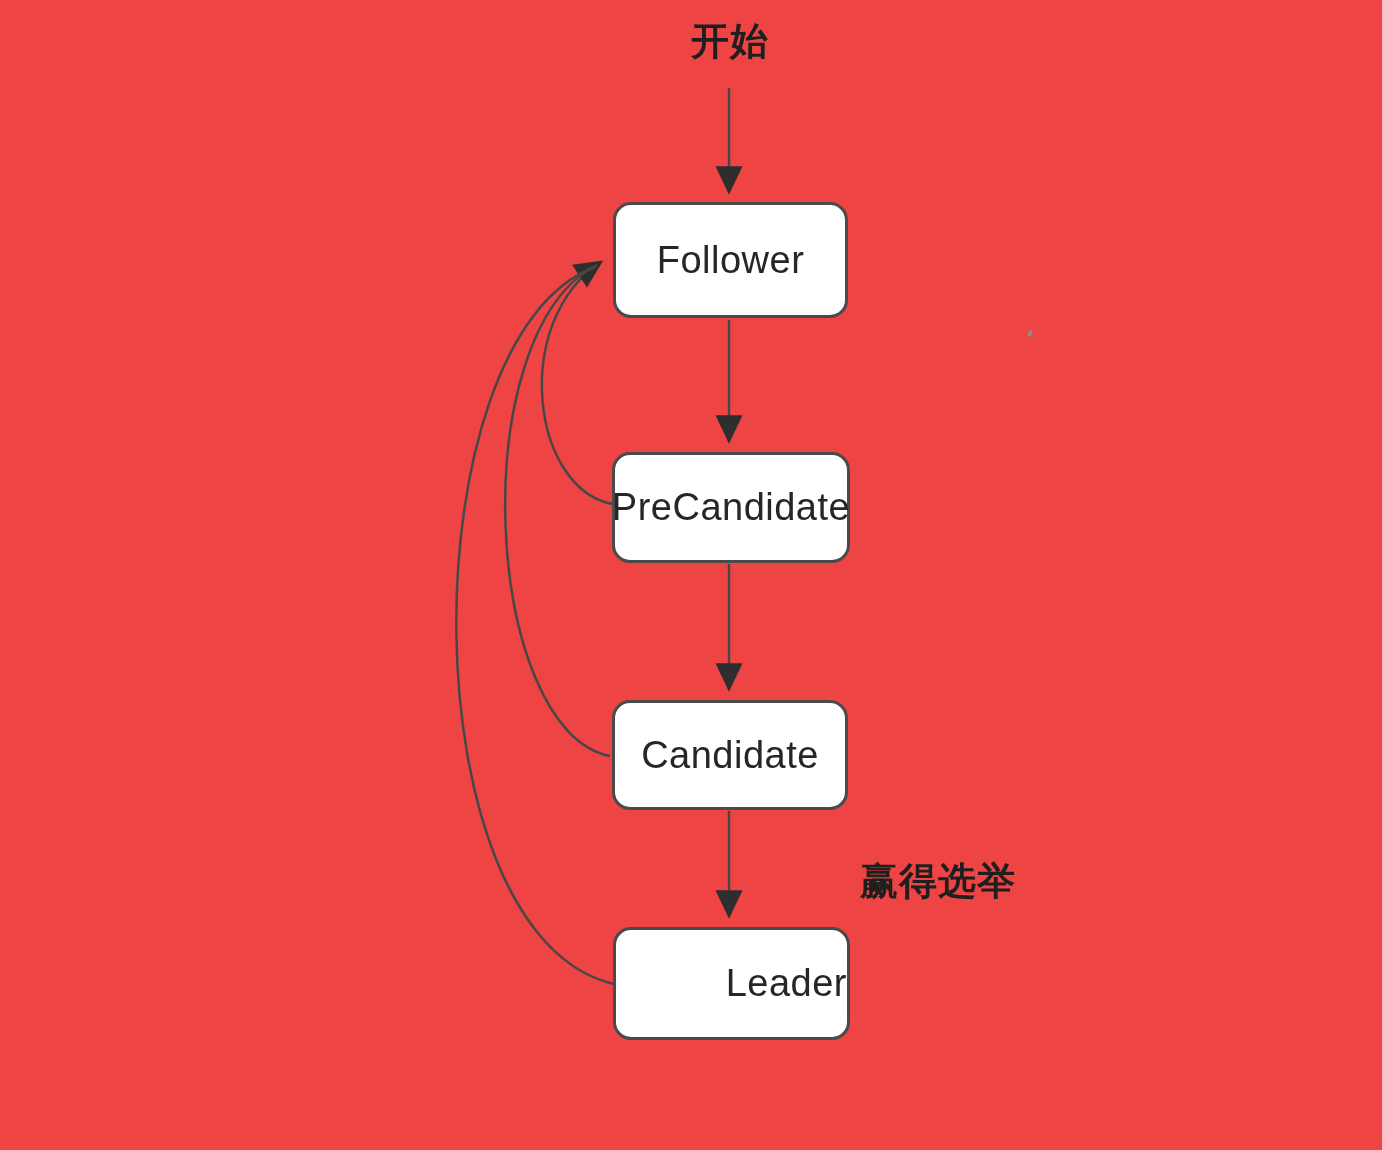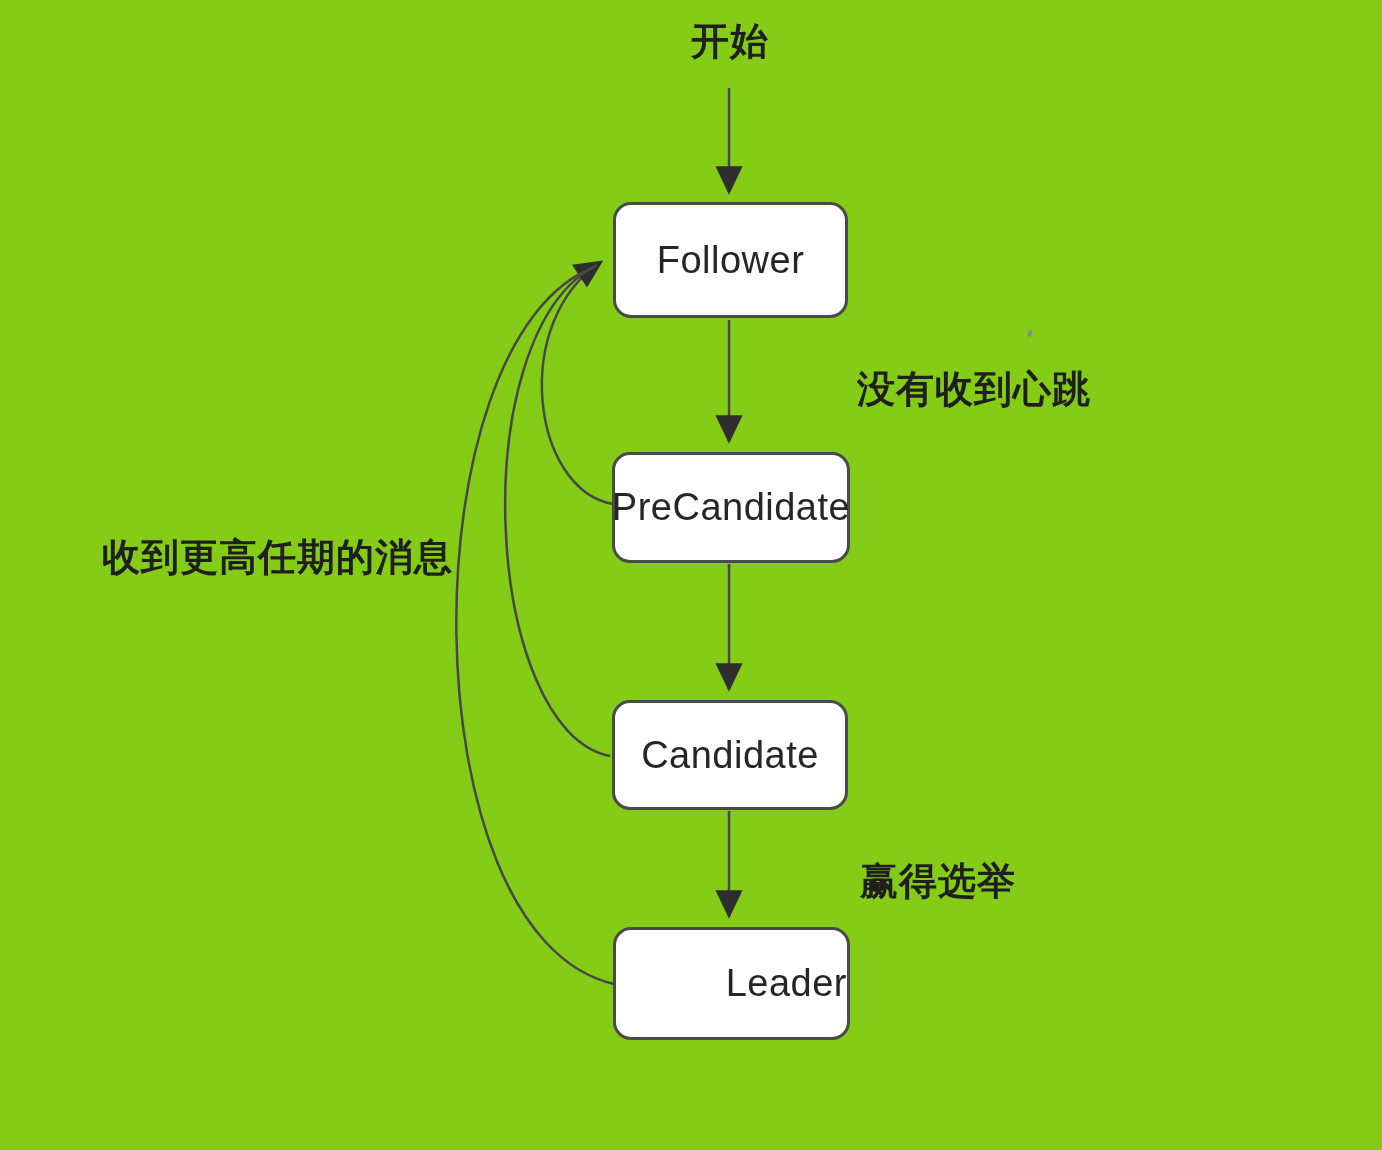--- a/index.html
+++ b/index.html
@@ -5,21 +5,21 @@
   html, body {
     margin: 0;
     padding: 0;
     background: #ffffff;
     font-family: "Liberation Sans", "DejaVu Sans", sans-serif;
   }
   .canvas {
     position: relative;
     width: 1382px;
     height: 1150px;
-    background: #84cc16;
+    background: #ef4444;
     overflow: hidden;
   }
   svg.wires {
     position: absolute;
     left: 0; top: 0;
     width: 1382px; height: 1150px;
   }
   .state-box {
     position: absolute;
     box-sizing: border-box;
@@ -109,20 +109,18 @@
   <div class="state-box" id="box-precandidate">
     <span>PreCandidate</span>
   </div>
   <div class="state-box" id="box-candidate">
     <span>Candidate</span>
   </div>
   <div class="state-box" id="box-leader">
     <span>Leader</span>
   </div>
 
-  <div class="cn-label" id="label-heartbeat">没有收到心跳</div>
   <div class="cn-label" id="label-win">赢得选举</div>
-  <div class="cn-label" id="label-higherterm">收到更高任期的消息</div>
 
   <div class="speck"></div>
 
 
 </div>
 
 </body></html>

